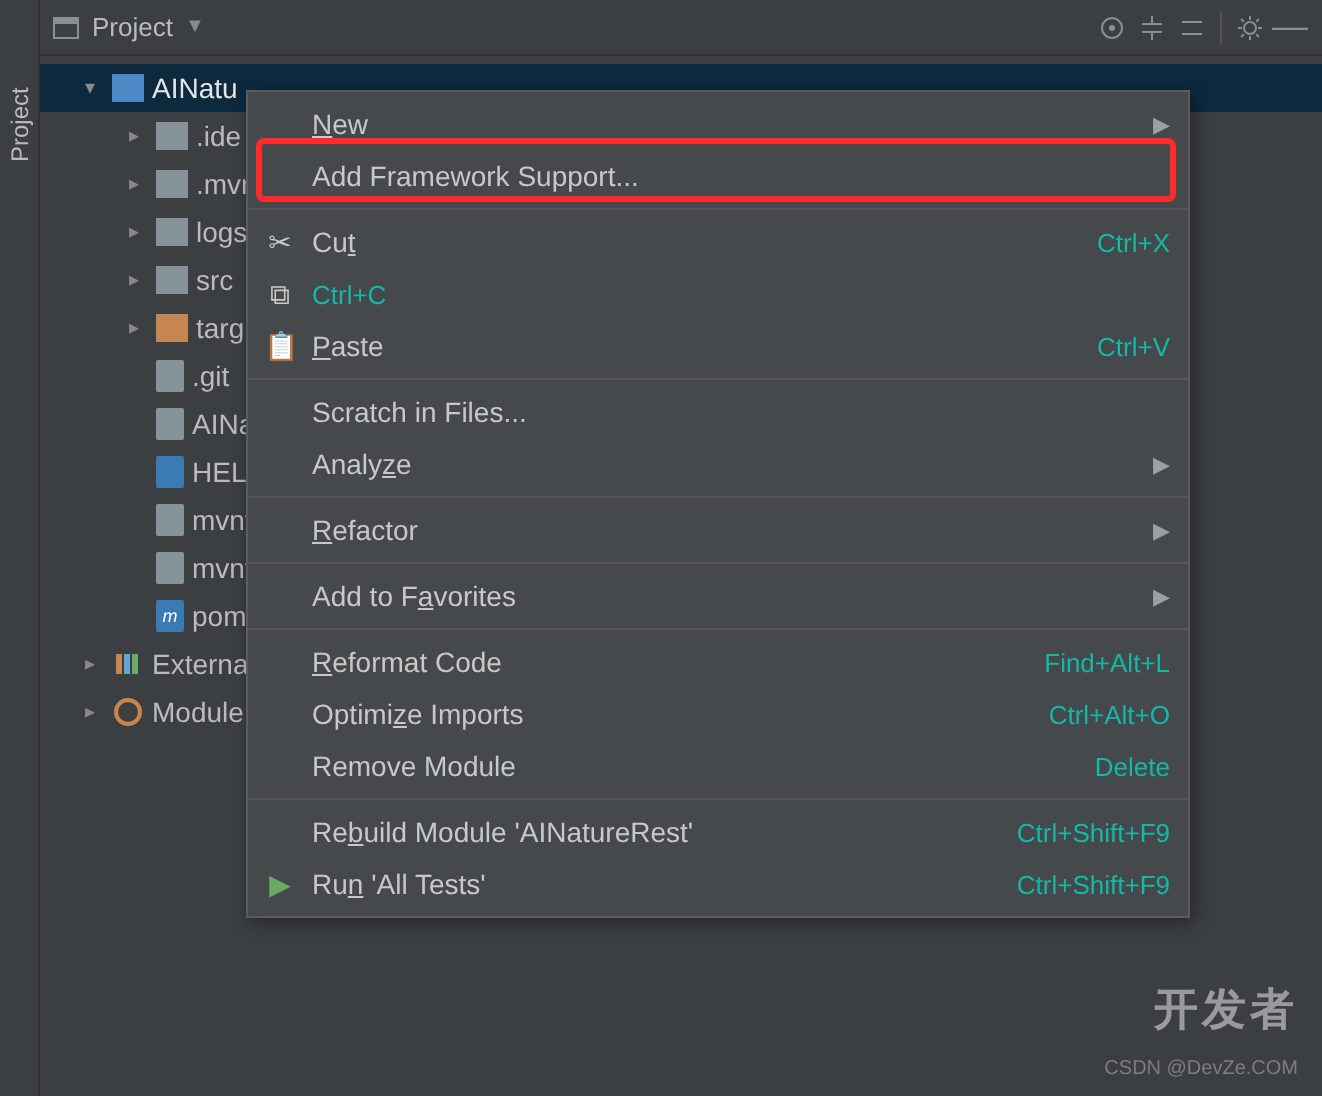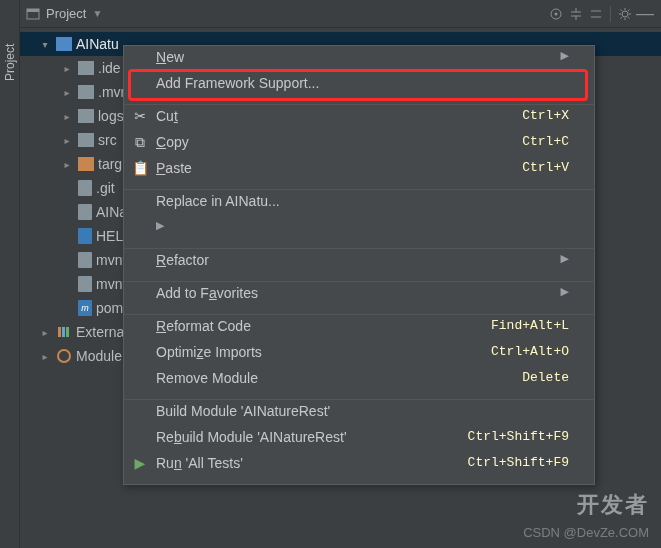--- a/index.html
+++ b/index.html
@@ -18,31 +18,31 @@
 .arrow { width: 14px; display: inline-flex; justify-content: center; color: #888; font-size: 10px; }
 .folder { width: 16px; height: 14px; display: inline-block; }
 .folder.root { background: #4e88c7; }
 .folder.grey { background: #87939a; }
 .folder.orange { background: #c78550; }
 .file { width: 14px; height: 16px; display: inline-block; background: #87939a; border-radius: 1px; }
 .selrow { background: #0d293e; }
 .ext-icon { width: 16px; height: 16px; display: inline-flex; }
 
 .menu { position: absolute; left: 123px; top: 45px; width: 472px; background: #46494b; border: 1px solid #5a5d5f; box-shadow: 2px 2px 8px rgba(0,0,0,.4); font-family: "Consolas","SimSun",monospace; font-size: 14px; color: #c8c8c8; padding: 3px 0; }
-.mi { display: flex; height: 26px; padding: 0 25px 0 32px; position: relative; }
+.mi { display: flex; align-items: center; height: 26px; padding: 0 9px 0 32px; position: relative; }
 .mi .label { flex: 1; }
-.mi .sc { color: #fef9c3; font-size: 13px; font-family: Liberation Mono, monospace; }
+.mi .sc { color: #14b8a6; font-size: 13px; }
 .mi .sub { color: #9aa0a6; font-size: 11px; }
 .mi .u { text-decoration: underline; }
 .mi .leadicon { position: absolute; left: 8px; width: 16px; text-align: center; }
 .sep { height: 1px; background: #555; margin: 3px 0; }
 .highlight { border: 3px solid #ff2a2a; border-radius: 4px; position: absolute; left: 128px; top: 69px; width: 460px; height: 32px; pointer-events: none; }
 
 .watermark { position: absolute; right: 12px; bottom: 28px; color: rgba(230,230,230,.55); font-size: 22px; font-weight: 700; letter-spacing: 2px; pointer-events: none; font-family: "Microsoft YaHei", sans-serif; }
-.watermark2 { position: absolute; right: 12px; bottom: 8px; color: rgba(200,200,200,.45); font-size: 13px; pointer-events: none; }
+.watermark2 { position: absolute; right: 12px; bottom: 8px; color: rgba(200,200,200,.45); font-size: 10px; pointer-events: none; }
 
 svg { display: block; }
 </style>
 </head>
 <body>
 
 <div class="vtab">
   <div class="vtab-label">Project</div>
 </div>
 
@@ -170,33 +170,33 @@
       <span class="label">Add Framework Support...</span>
     </div>
   <div class="sep"></div>
   <div class="mi">
       <span class="leadicon">✂</span>
       <span class="label">Cu<span class="u">t</span></span>
       <span class="sc">Ctrl+X</span>
     </div>
   <div class="mi">
       <span class="leadicon">⧉</span>
-      <span class="label"><span class="u">C</span>opy</span>
       <span class="sc">Ctrl+C</span>
     </div>
   <div class="mi">
       <span class="leadicon">📋</span>
       <span class="label"><span class="u">P</span>aste</span>
       <span class="sc">Ctrl+V</span>
     </div>
   <div class="sep"></div>
   <div class="mi">
-      <span class="label">Replace in AINatu...</span>
-    </div>
-  <div class="mi">
+      <span class="label">Scratch in Files...</span>
+    </div>
+  <div class="mi">
+      <span class="label">Analy<span class="u">z</span>e</span>
       <span class="sub">▶</span>
     </div>
   <div class="sep"></div>
   <div class="mi">
       <span class="label"><span class="u">R</span>efactor</span>
       <span class="sub">▶</span>
     </div>
   <div class="sep"></div>
   <div class="mi">
       <span class="label">Add to F<span class="u">a</span>vorites</span>
@@ -209,23 +209,20 @@
     </div>
   <div class="mi">
       <span class="label">Optimi<span class="u">z</span>e Imports</span>
       <span class="sc">Ctrl+Alt+O</span>
     </div>
   <div class="mi">
       <span class="label">Remove Module</span>
       <span class="sc">Delete</span>
     </div>
   <div class="sep"></div>
-  <div class="mi">
-      <span class="label">Build Module 'AINatureRest'</span>
-    </div>
   <div class="mi">
       <span class="label">Re<span class="u">b</span>uild Module 'AINatureRest'</span>
       <span class="sc">Ctrl+Shift+F9</span>
     </div>
   <div class="mi">
       <span class="leadicon" style="color:#6aaa64">▶</span>
       <span class="label">Ru<span class="u">n</span> 'All Tests'</span>
       <span class="sc">Ctrl+Shift+F9</span>
     </div>
 

